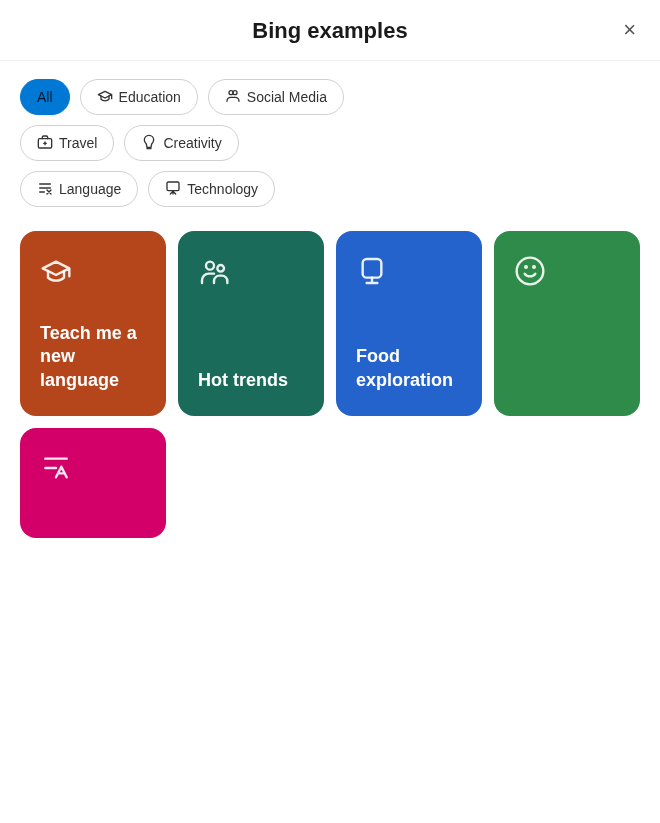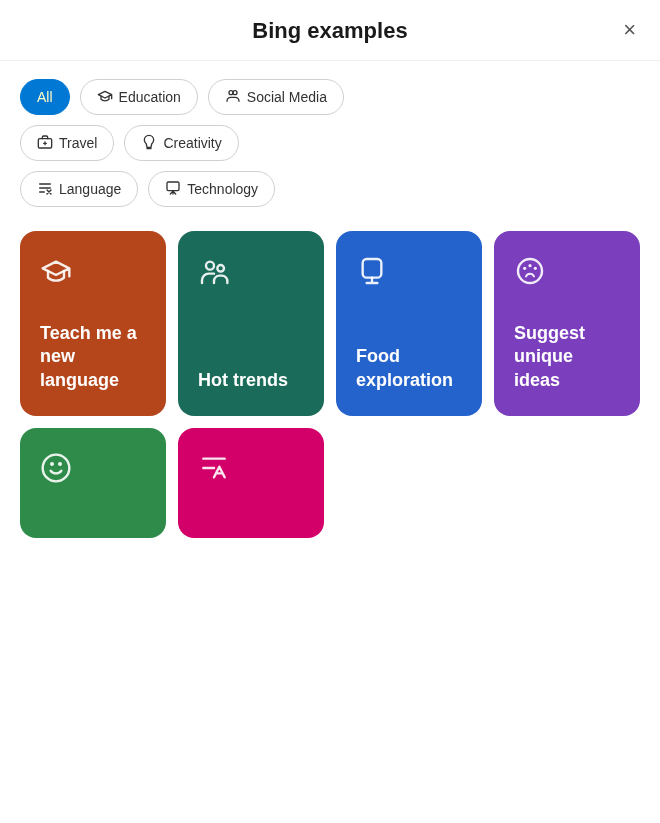--- a/index.html
+++ b/index.html
@@ -61,21 +61,21 @@
       border: 1.5px solid #d0d0d0;
       background: #fff;
       font-size: 14px;
       color: #333;
       cursor: pointer;
       white-space: nowrap;
       font-weight: 400;
     }
     .pill.active {
       background: #0078d4;
-      color: #fef9c3;
+      color: #0f172a;
       border-color: #0078d4;
       font-weight: 500;
     }
     .pill-icon {
       font-size: 15px;
       line-height: 1;
     }
 
     
     .cards-grid {
@@ -237,32 +237,20 @@
   <div class="card card-blue">
     <div class="card-icon">
       <svg viewBox="0 0 24 24">
           <rect x="5" y="3" width="14" height="14" rx="3"></rect>
           <path d="M8 21h8M12 17v4"></path>
         </svg>
     </div>
     <div class="card-label">Food exploration</div>
   </div>
 
-  <div class="card card-purple">
-    <div class="card-icon">
-      <svg viewBox="0 0 24 24">
-          <circle cx="12" cy="12" r="9"></circle>
-          <circle cx="8" cy="10" r="1.2" fill="rgba(255,255,255,0.9)" stroke="none"></circle>
-          <circle cx="12" cy="8" r="1.2" fill="rgba(255,255,255,0.9)" stroke="none"></circle>
-          <circle cx="16" cy="10" r="1.2" fill="rgba(255,255,255,0.9)" stroke="none"></circle>
-          <path d="M9 16c0 0 1-2 3-2s3 2 3 2" stroke-width="1.5"></path>
-        </svg>
-    </div>
-    <div class="card-label">Suggest unique ideas</div>
-  </div>
 
   <div class="card card-green card-partial">
     <div class="card-icon">
       <svg viewBox="0 0 24 24">
           <circle cx="12" cy="12" r="10"></circle>
           <path d="M8 14s1.5 2 4 2 4-2 4-2"></path>
           <line x1="9" y1="9" x2="9.01" y2="9" stroke-width="3"></line>
           <line x1="15" y1="9" x2="15.01" y2="9" stroke-width="3"></line>
         </svg>
     </div>

